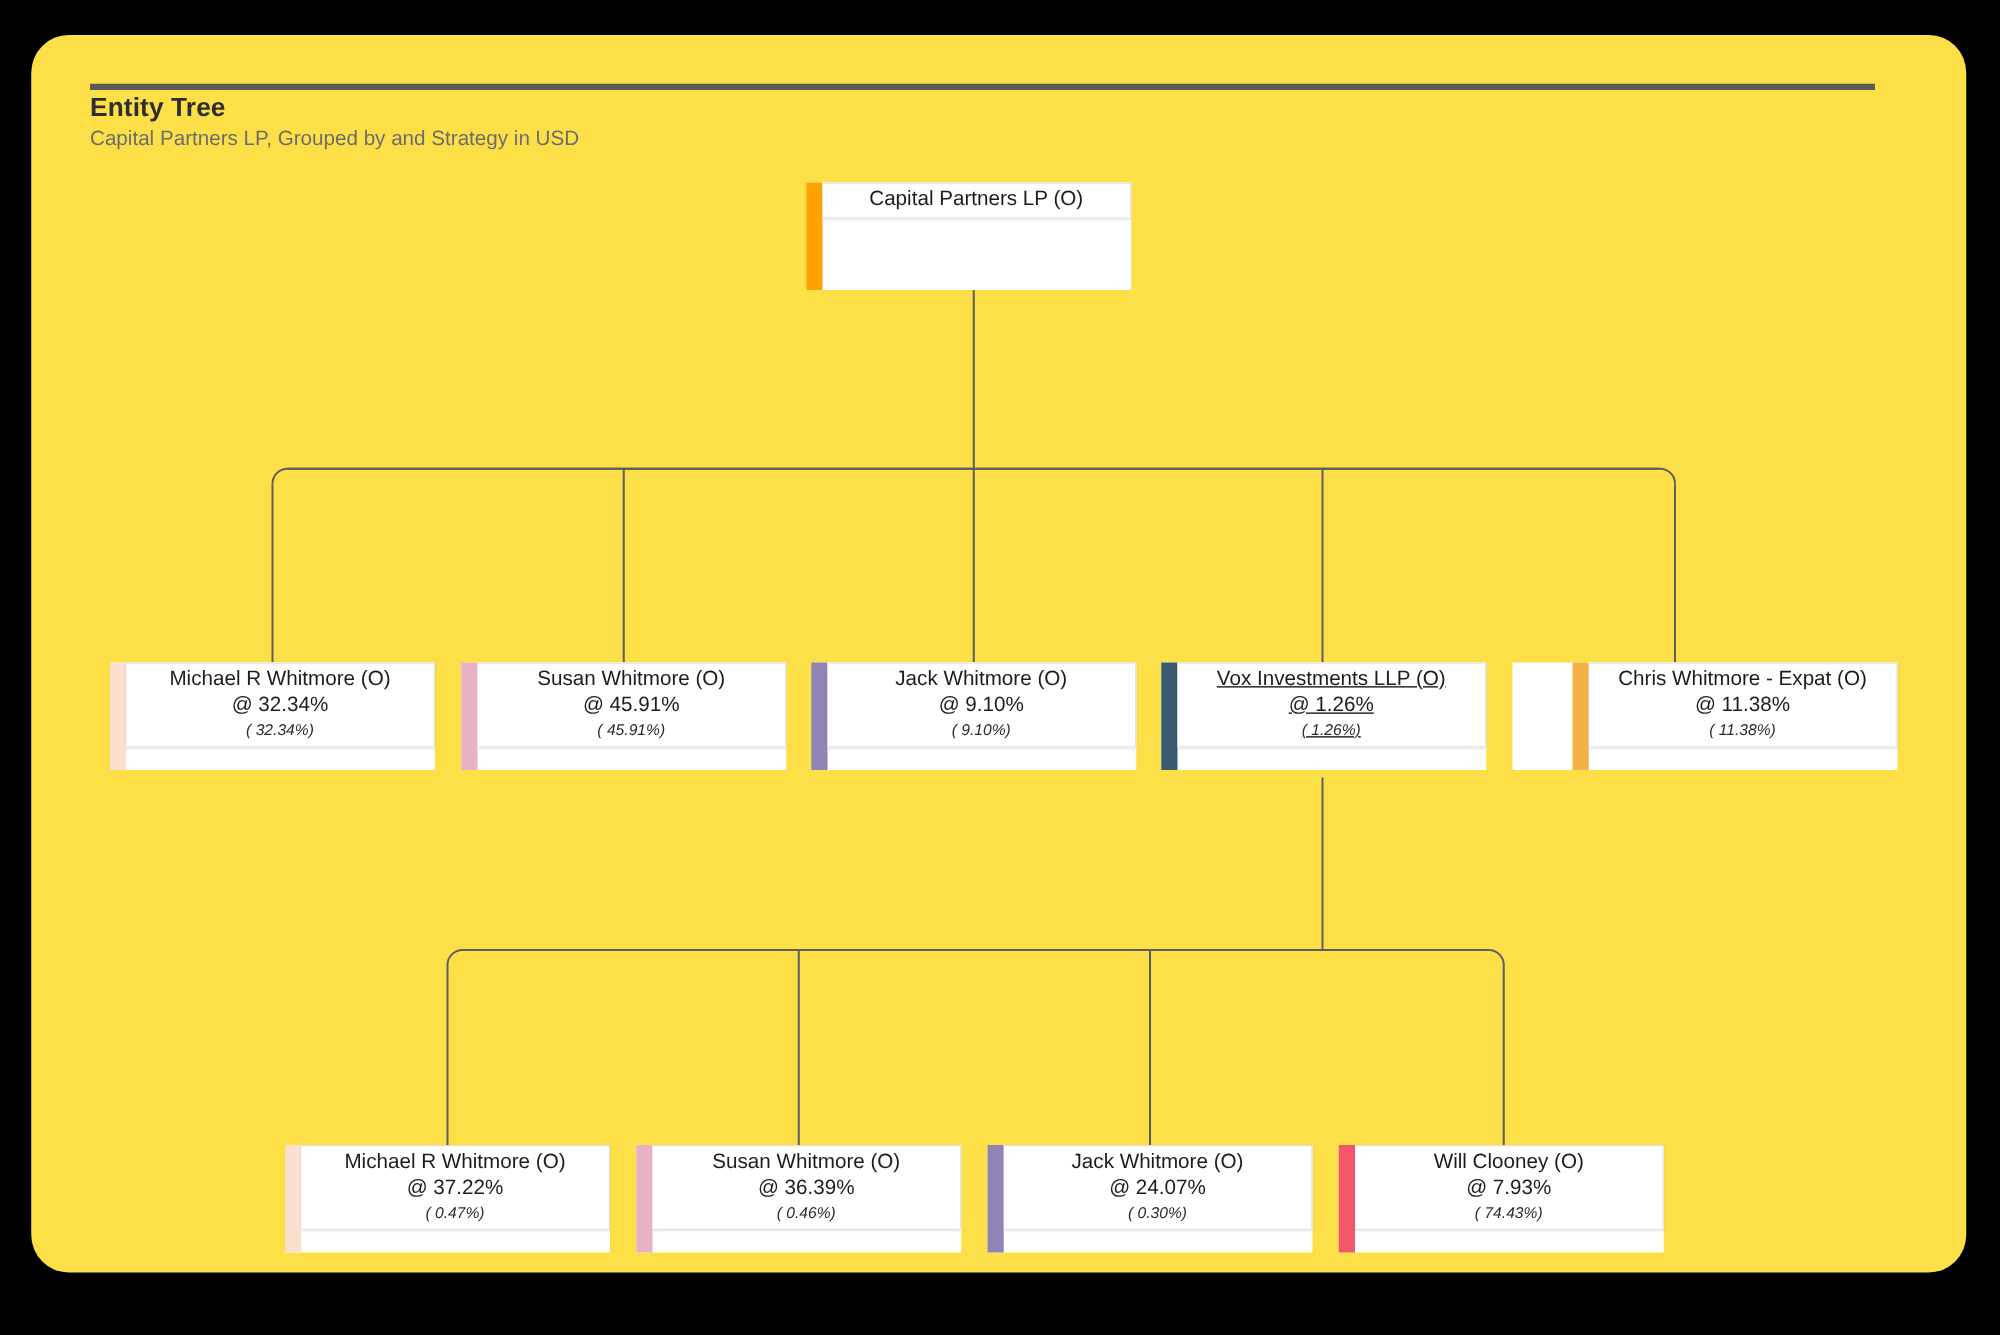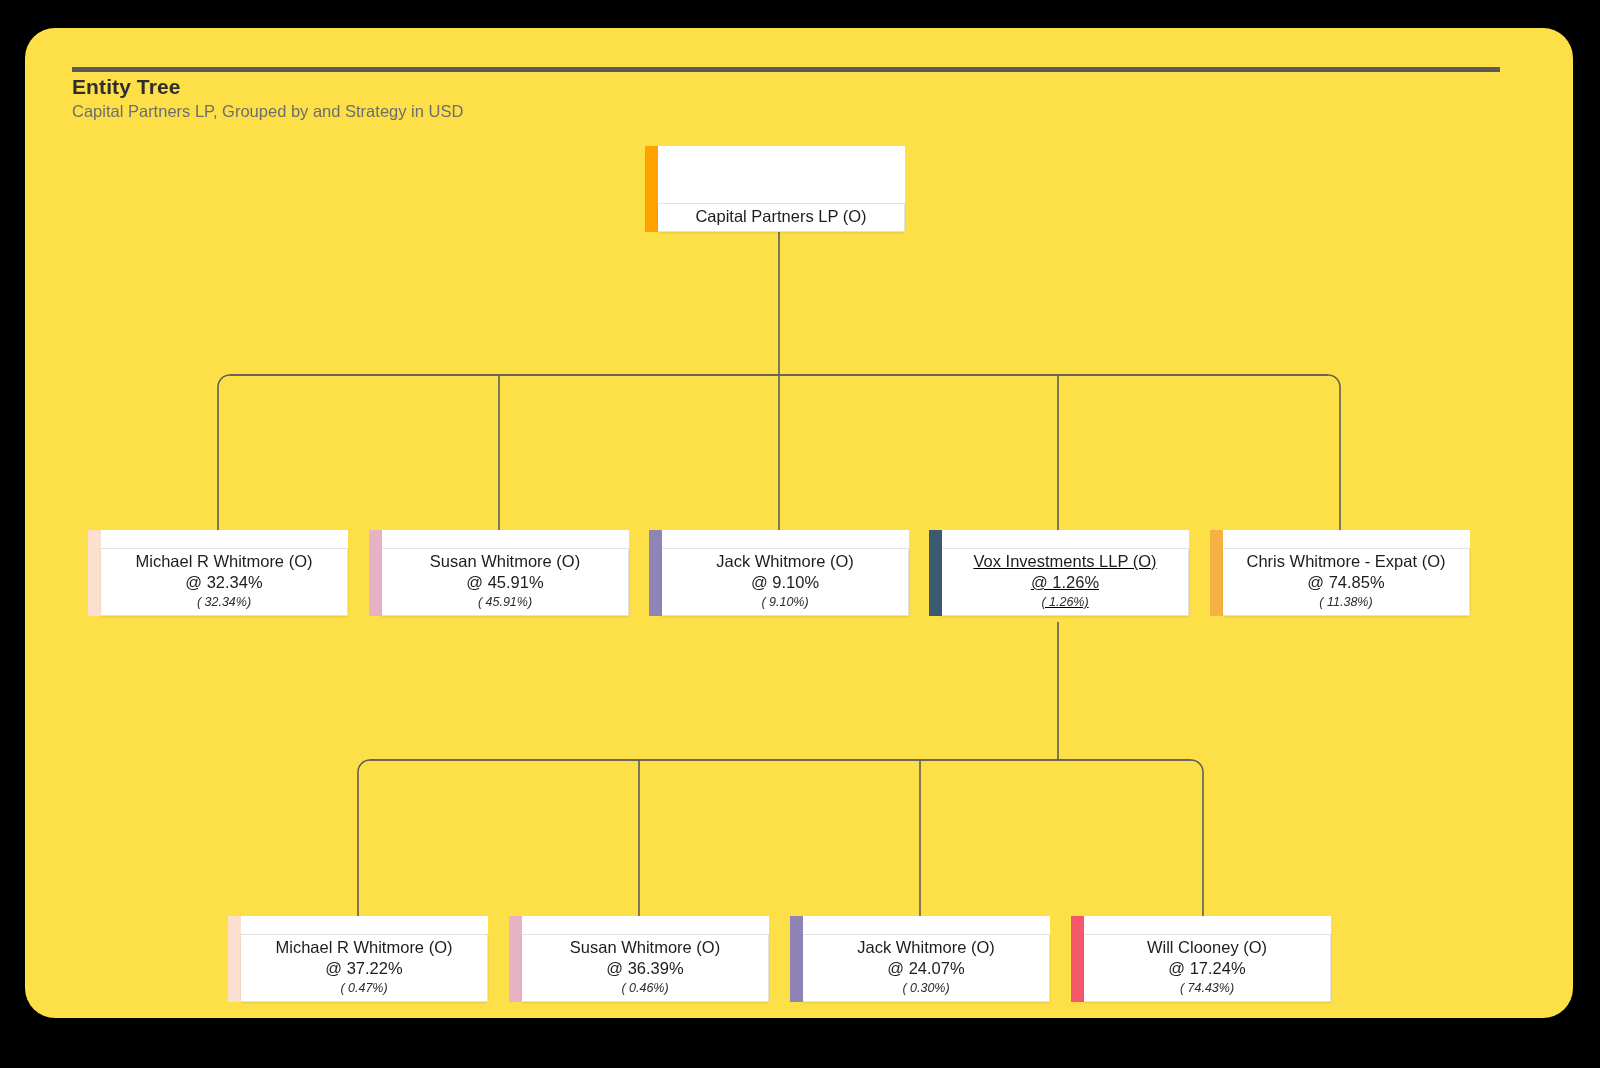--- a/index.html
+++ b/index.html
@@ -59,21 +59,21 @@
     top: 0;
     width: 1548px;
     height: 990px;
     pointer-events: none;
   }
 
   
   .node {
     position: absolute;
     display: flex;
-    align-items: flex-end;
+    align-items: flex-start;
     height: 86px;
     background: #ffffff;
   }
   .node-bar {
     width: 13px;
     flex: 0 0 13px;
     align-self: stretch;
   }
   .node-body {
     flex: 1 1 auto;
@@ -184,25 +184,25 @@
 
   <div class="node" style="left:904px; top:502px; width:260px;text-decoration:underline;">
     <div class="node-bar" style="background:#3a5a72;"></div>
     <div class="node-body">
       <div class="node-line1">Vox Investments LLP (O)</div>
       <div class="node-line2">@ 1.26%</div>
       <div class="node-line3">( 1.26%)</div>
     </div>
   </div>
 
-  <div class="node" style="left:1185px; top:502px; width:260px;">
+  <div class="node" style="left:1185px; top:502px; width:260px;padding-left:48px;">
     <div class="node-bar" style="background:#f5b143;"></div>
     <div class="node-body">
       <div class="node-line1">Chris Whitmore - Expat (O)</div>
-      <div class="node-line2">@ 74.85%</div>
+      <div class="node-line2">@ 11.38%</div>
       <div class="node-line3">( 11.38%)</div>
     </div>
   </div>
 
   <div class="node" style="left:203px; top:888px; width:260px;">
     <div class="node-bar" style="background:#fbdfcf;"></div>
     <div class="node-body">
       <div class="node-line1">Michael R Whitmore (O)</div>
       <div class="node-line2">@ 37.22%</div>
       <div class="node-line3">( 0.47%)</div>
@@ -224,18 +224,18 @@
       <div class="node-line1">Jack Whitmore (O)</div>
       <div class="node-line2">@ 24.07%</div>
       <div class="node-line3">( 0.30%)</div>
     </div>
   </div>
 
   <div class="node" style="left:1046px; top:888px; width:260px;">
     <div class="node-bar" style="background:#f4566a;"></div>
     <div class="node-body">
       <div class="node-line1">Will Clooney (O)</div>
-      <div class="node-line2">@ 17.24%</div>
+      <div class="node-line2">@ 7.93%</div>
       <div class="node-line3">( 74.43%)</div>
     </div>
   </div>
 
 </div>
 
 </body></html>

